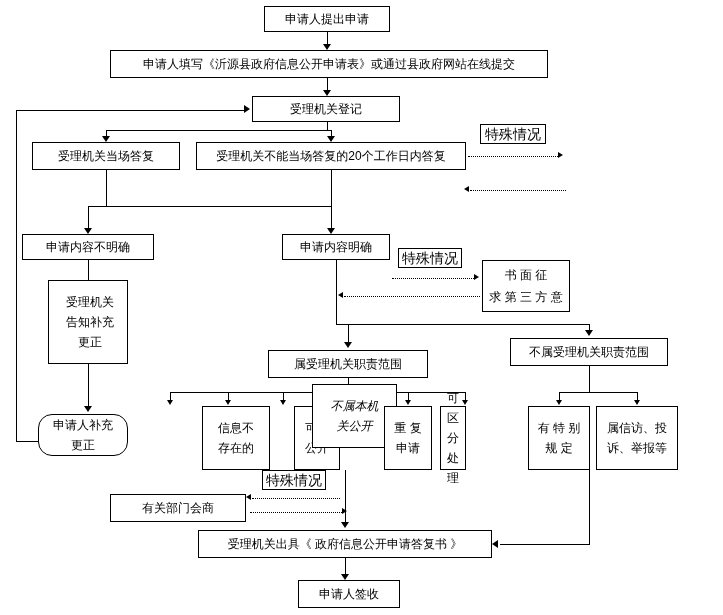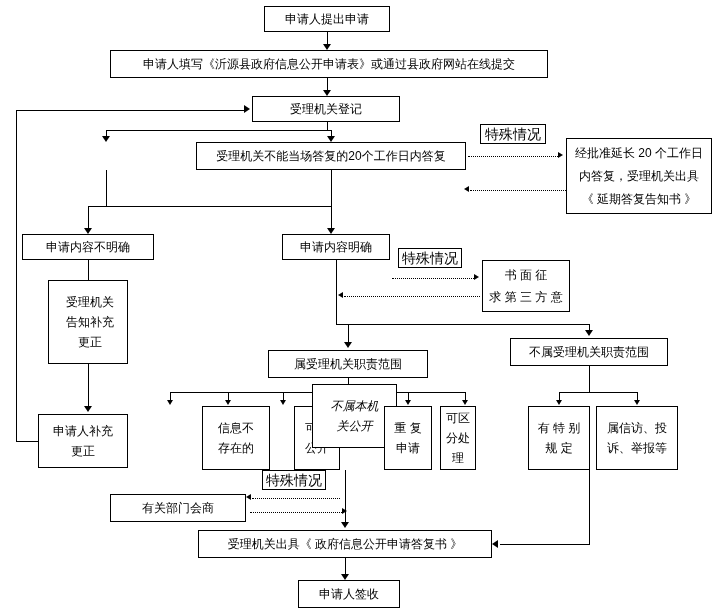--- a/index.html
+++ b/index.html
@@ -99,59 +99,57 @@
 <body>
 
 <div id="canvas">
 
   <div class="node" style="left:264px; top:6px; width:126px; height:26px;">申请人提出申请</div>
 
   <div class="node" style="left:110px; top:50px; width:438px; height:28px;">申请人填写《沂源县政府信息公开申请表》或通过县政府网站在线提交</div>
 
   <div class="node" style="left:252px; top:96px; width:148px; height:26px;">受理机关登记</div>
 
+  <div class="node" style="left:32px; top:142px; width:148px; height:28px;">受理机关当场答复</div>
 
   <div class="node" style="left:196px; top:142px; width:270px; height:28px;">受理机关不能当场答复的20个工作日内答复</div>
 
-  <div class="node" style="left:566px; top:138px; width:146px; height:76px; line-height:23px;">经批准延长 20 个工作日
-内答复，受理机关出具
-《 延期答复告知书 》</div>
 
   <div class="node" style="left:22px; top:234px; width:132px; height:26px;">申请内容不明确</div>
 
   <div class="node" style="left:282px; top:234px; width:108px; height:26px;">申请内容明确</div>
 
   <div class="node" style="left:482px; top:260px; width:88px; height:52px; line-height:22px;">书 面 征
 求 第 三 方 意</div>
 
   <div class="node" style="left:48px; top:280px; width:80px; height:84px; line-height:20px;padding-left:7px;">受理机关
 告知补充
 更正</div>
 
-  <div class="node" style="left:38px; top:414px; width:90px; height:54px; line-height:20px;">申请人补充
+  <div class="node" style="left:38px; top:414px; width:90px; height:42px; line-height:20px;border-radius:14px;">申请人补充
 更正</div>
 
   <div class="node" style="left:268px; top:350px; width:160px; height:28px;">属受理机关职责范围</div>
 
   <div class="node" style="left:510px; top:338px; width:158px; height:28px;">不属受理机关职责范围</div>
 
 
   <div class="node" style="left:202px; top:406px; width:68px; height:64px; line-height:20px;">信息不
 存在的</div>
 
   <div class="node" style="left:260px; top:406px; width:46px; height:64px; line-height:20px;margin-left:34px;">可以
 公开</div>
 
   <div class="node" style="left:312px; top:384px; width:85px; height:64px; line-height:20px;font-style:italic;">不属本机
 关公开</div>
 
   <div class="node" style="left:384px; top:406px; width:48px; height:64px; line-height:20px;">重 复
 申请</div>
 
-  <div class="node" style="left:440px; top:406px; width:36px; height:64px; line-height:20px;">可区分处
+  <div class="node" style="left:440px; top:406px; width:26px; height:64px; line-height:20px;">可区分处
 理</div>
 
   <div class="node" style="left:528px; top:406px; width:62px; height:64px; line-height:20px;">有 特 别
 规 定</div>
 
   <div class="node" style="left:596px; top:406px; width:82px; height:64px; line-height:20px;">属信访、投
 诉、举报等</div>
 
   <div class="node" style="left:110px; top:494px; width:136px; height:28px;">有关部门会商</div>
 

